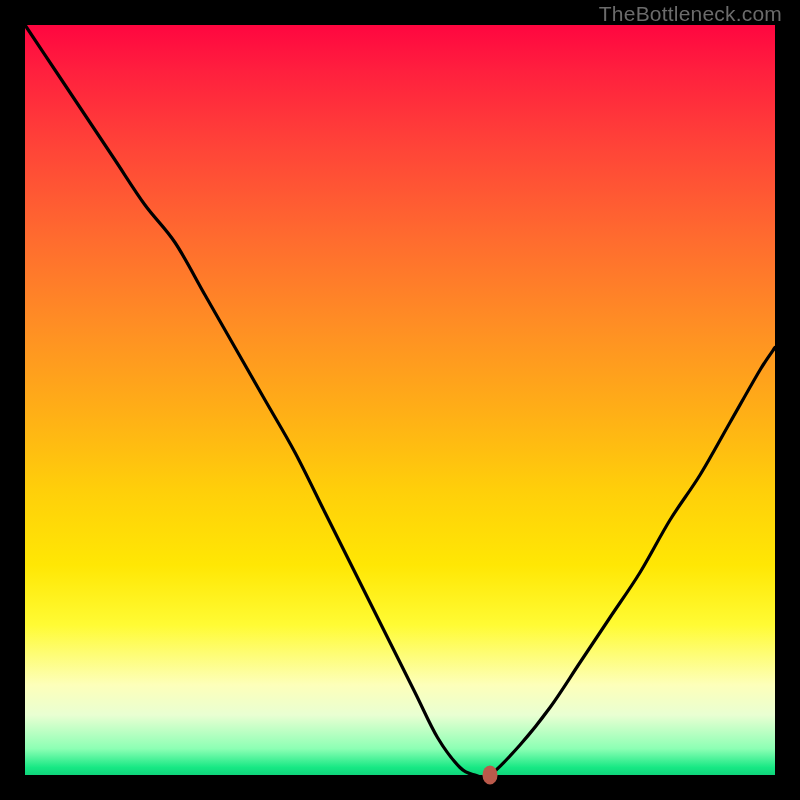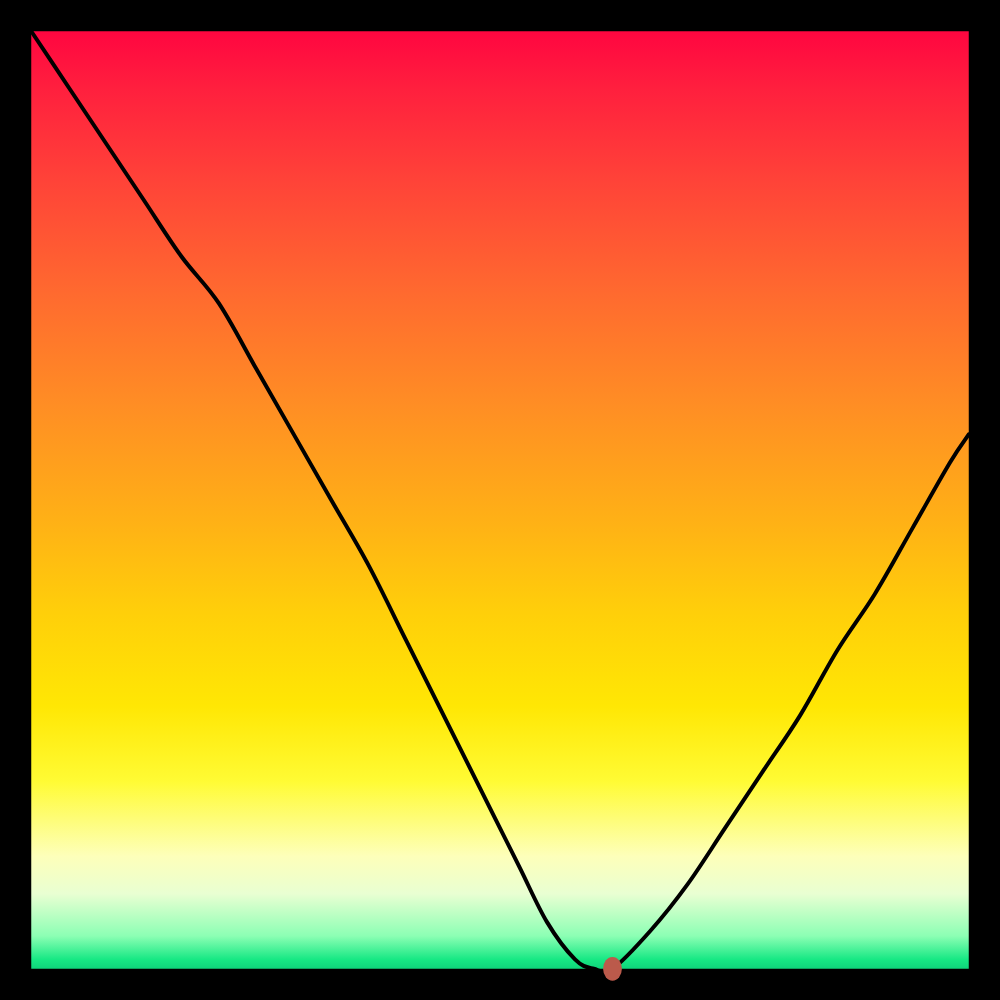--- a/index.html
+++ b/index.html
@@ -69,20 +69,21 @@
     border-radius: 8px / 10px;
     background: #bb5a4b;
     transform: translate(-50%, -50%);
   }
 </style>
 </head>
 <body>
 
 <div class="frame">
 
+  <div class="watermark">TheBottleneck.com</div>
 
   <div class="plot">
 
     <svg class="curve" viewBox="0 0 750 750" preserveAspectRatio="none">
       <path id="curve-path" fill="none" stroke="#000" stroke-width="3.2" stroke-linecap="round" stroke-linejoin="round" d="M 0 0 C 5 7.5, 20 30, 30 45 C 40 60, 50 75, 60 90 C 70 105, 80 120, 90 135 C 100 150, 110 166.25, 120 180 C 130 193.75, 140 202.5, 150 217.5 C 160 232.5, 170 252.5, 180 270 C 190 287.5, 200.00000000000003 305.00000000000006, 210.00000000000003 322.50000000000006 C 220.00000000000003 340.00000000000006, 230 357.5, 240 375 C 250 392.5, 260 408.75, 270 427.5 C 280 446.25, 290 467.5, 300 487.5 C 310 507.5, 320 527.5, 330 547.5 C 340 567.5, 350 587.5, 360 607.5 C 370 627.5, 381.25 650, 390 667.5 C 398.75 685, 405.00000000000006 700, 412.50000000000006 712.5 C 420.00000000000006 725, 428.74999999999994 736.25, 434.99999999999994 742.5 C 441.24999999999994 748.75, 445 748.75, 450 750 C 455 751.25, 457.5 755, 465 750 C 472.5 745, 485 731.25, 495 720 C 505 708.75, 515 696.25, 525 682.5 C 535 668.75, 545 652.5, 555 637.5 C 565 622.5, 575 607.5, 585 592.5 C 595 577.5, 605 563.75, 615 547.5 C 625 531.25, 635 511.25, 645 495 C 655 478.75, 665 466.25, 675 450 C 685 433.75, 695 415, 705 397.5 C 715 380, 727.5 357.5, 735 345 C 742.5 332.5, 747.5 326.25000000000006, 750 322.50000000000006"></path>
     </svg>
 
     <div class="marker" id="marker" style="left: 465px; top: 750px; background: rgb(187, 90, 75);"></div>
 
   </div>

